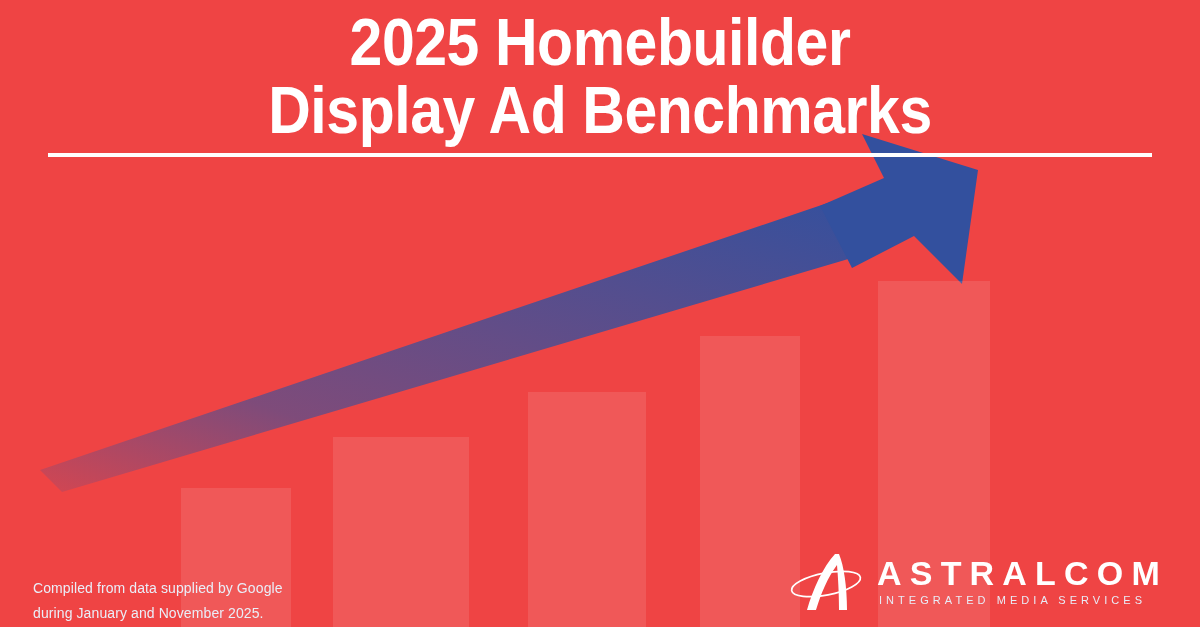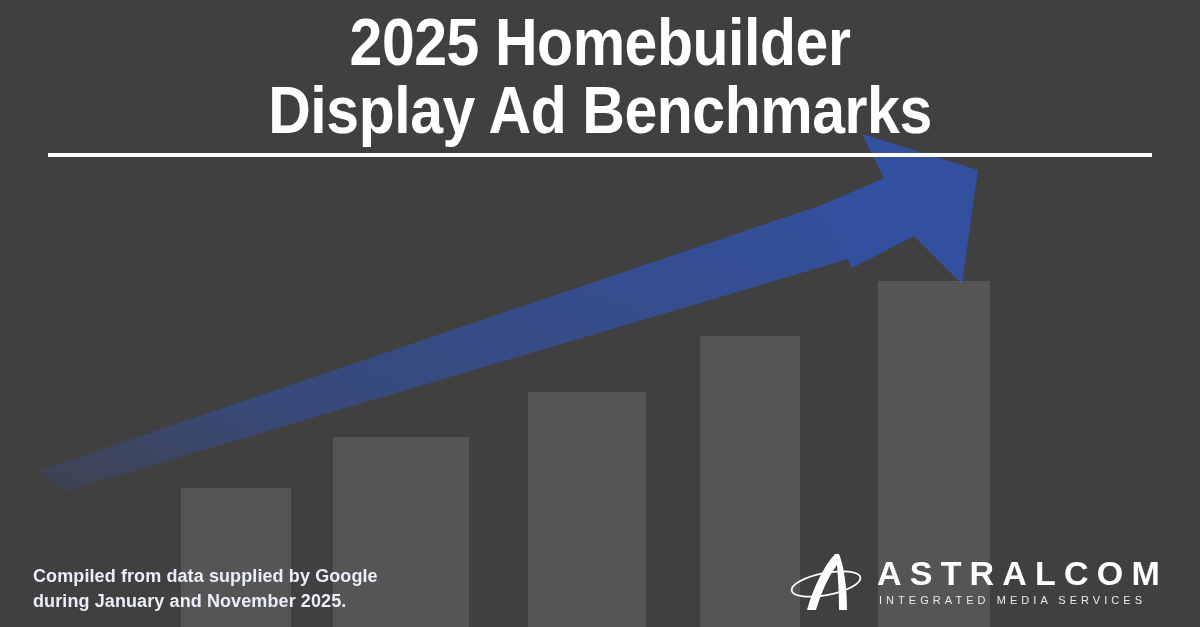--- a/index.html
+++ b/index.html
@@ -7,21 +7,21 @@
     margin: 0;
     padding: 0;
     background: #1e1e1e;
   }
 
   #infographic {
     position: relative;
     width: 1200px;
     height: 627px;
     overflow: hidden;
-    background: #404040;
+    background: #ef4444;
     font-family: "Liberation Sans", sans-serif;
     -webkit-font-smoothing: antialiased;
   }
 
   
   #bg-art {
     position: absolute;
     inset: 0;
     width: 1200px;
     height: 627px;
@@ -79,28 +79,27 @@
     letter-spacing: -0.2px;
     transform: scaleX(0.93);
     transform-origin: left center;
     white-space: nowrap;
   }
 
   
   .caption {
     position: absolute;
     left: 33px;
-    top: 564px;
+    top: 576px;
     z-index: 3;
     color: #eaeef8;
-    font-size: 18px;
+    font-size: 14px;
     line-height: 25px;
     letter-spacing: 0.1px;
     white-space: nowrap;
-    font-weight: bold;
   }
   .caption span { display: block; }
 
   
   .logo {
     position: absolute;
     right: 32px;
     top: 551px;
     z-index: 3;
     display: flex;

